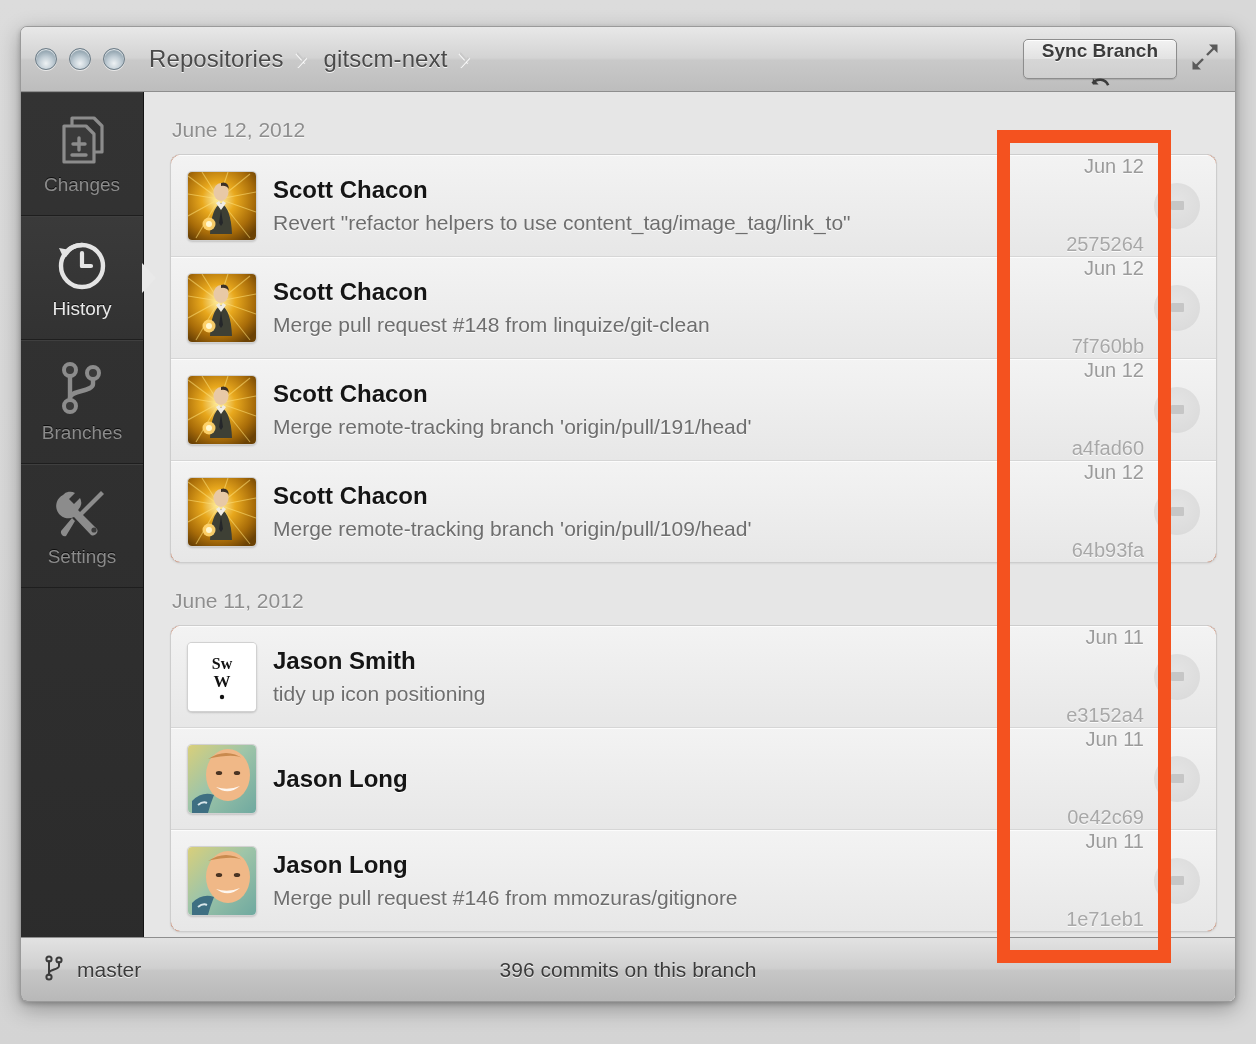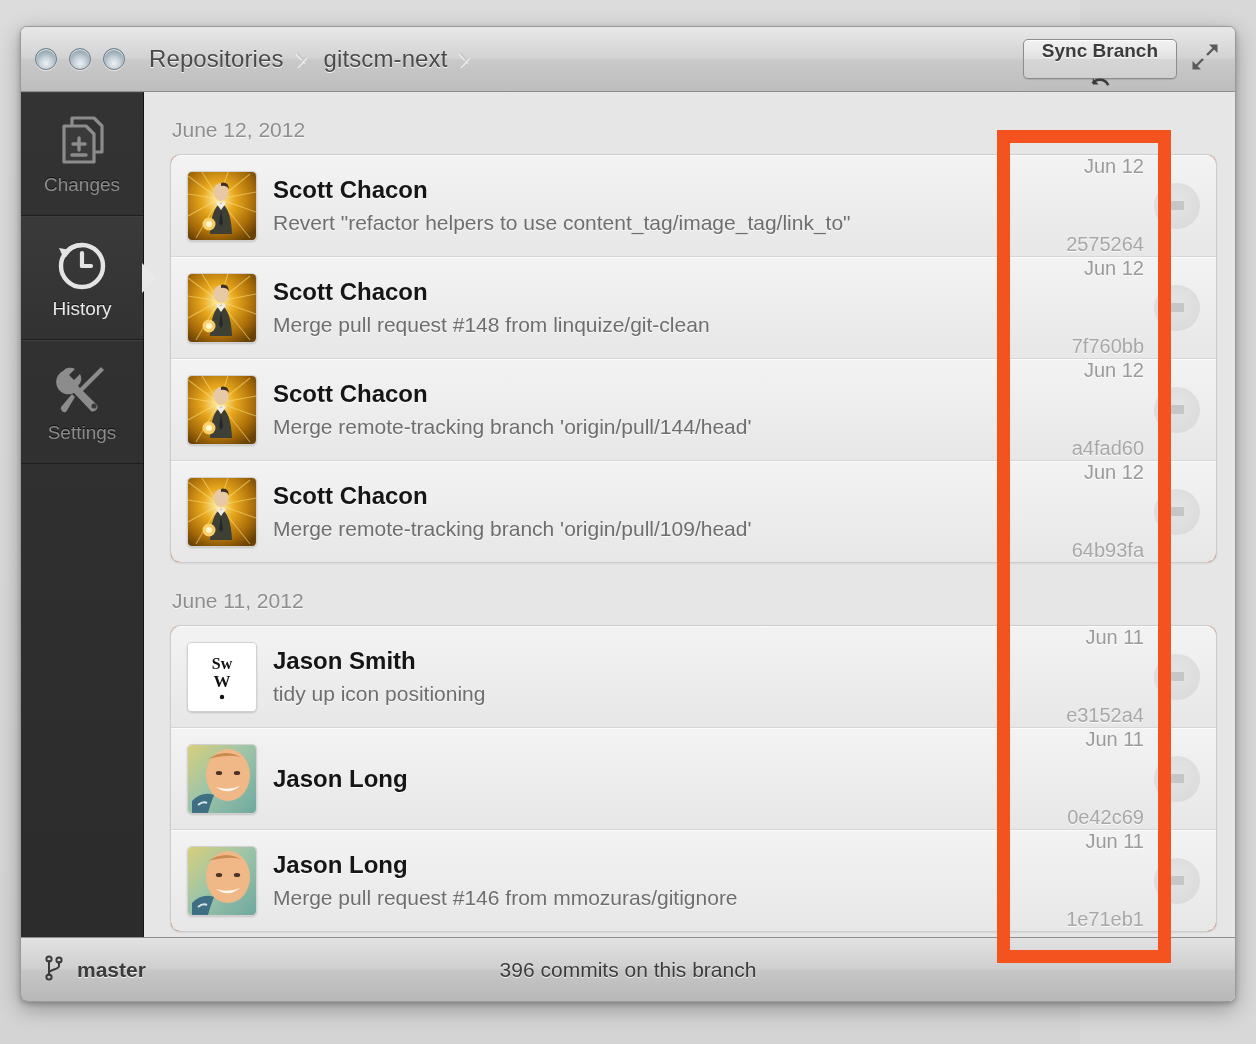--- a/index.html
+++ b/index.html
@@ -242,21 +242,21 @@
     border-top: 1px solid #8e8e8e;
     display: flex; align-items: center;
     box-sizing: border-box;
     z-index: 5;
   }
   .branch-cell {
     display: flex; align-items: center; gap: 12px;
     margin-left: 22px;
   }
   .branch-name {
-    font-size: 21px; font-weight: bold; color: #3b3b3b;
+    font-size: 21px; font-weight: normal; color: #3b3b3b;
     text-shadow: 0 1px 0 rgba(255,255,255,0.8);
   }
   .commit-count {
     position: absolute; left: 0; right: 0;
     text-align: center;
     font-size: 21px; color: #3b3b3b;
     text-shadow: 0 1px 0 rgba(255,255,255,0.8);
     pointer-events: none;
   }
 
@@ -344,20 +344,34 @@
               <circle cx="29" cy="31" r="21" fill="none" stroke="#e4e4e4" stroke-width="4.4"></circle>
               <path d="M29 31 L29 18" stroke="#e4e4e4" stroke-width="4.2" stroke-linecap="round" fill="none"></path>
               <path d="M29 31 L38 31" stroke="#e4e4e4" stroke-width="4.2" stroke-linecap="round" fill="none"></path>
               <path d="M29 10 A20 20 0 0 0 12 20" fill="none" stroke="#e4e4e4" stroke-width="4.4" stroke-linecap="round"></path>
               <path d="M6 13 L17 15 L11 24 Z" fill="#e4e4e4"></path>
             </svg>
           </span>
           <span class="nav-label">History</span>
         </div>
 
+        <div class="nav-item">
+          <span class="nav-ico">
+            <svg width="50" height="56" viewBox="0 0 50 56">
+              <g stroke="#8c8c8c" stroke-width="4.4" fill="none" stroke-linecap="round">
+                <path d="M13 13 L13 43"></path>
+                <path d="M36 16 L36 24 C36 32 13 30 13 38"></path>
+              </g>
+              <circle cx="13" cy="10" r="6" fill="#3a3a3a" stroke="#8c8c8c" stroke-width="4"></circle>
+              <circle cx="36" cy="13" r="6" fill="#3a3a3a" stroke="#8c8c8c" stroke-width="4"></circle>
+              <circle cx="13" cy="46" r="6" fill="#3a3a3a" stroke="#8c8c8c" stroke-width="4"></circle>
+            </svg>
+          </span>
+          <span class="nav-label">Branches</span>
+        </div>
 
         <div class="nav-item">
           <span class="nav-ico">
             <svg width="56" height="56" viewBox="0 0 56 56">
               <g fill="#8c8c8c">
                 <path d="M9 11 a9.5 9.5 0 0 1 12 -2 l-6 6 l5 5 l6 -6 a9.5 9.5 0 0 1 -2 12 L43 45 a4.5 4.5 0 0 1 -6 6 L20 33 A9.5 9.5 0 0 1 9 11 Z"></path>
                 <path d="M47 7 l3 3 l-25 25 l-3 -3 Z"></path>
                 <path d="M21 37 l-3 -3 L7 47 a4 4 0 0 0 5 5 Z"></path>
               </g>
               <circle cx="40" cy="46" r="2.6" fill="#3a3a3a"></circle>
@@ -487,21 +501,21 @@
                     <path d="M22 62 q1 -26 11 -31 q10 5 11 31 Z" fill="#3e4035"></path>
                     <path d="M28 31 l5 7 l5 -7 l-3 -2 l-2 3 l-2 -3 Z" fill="#f0ece3"></path>
                     <path d="M33 38 l2 13 l-2 3 l-2 -3 Z" fill="#25272a"></path>
                     <circle cx="21" cy="52" r="6.5" fill="#ffd36b" opacity="0.95"></circle>
                     <circle cx="21" cy="52" r="3" fill="#fff7d0"></circle>
                   </svg>
                 </div>
               </div>
               <div class="commit-main">
                 <div class="author">Scott Chacon</div>
-                <div class="message">Merge remote-tracking branch 'origin/pull/144/head'</div>
+                <div class="message">Merge remote-tracking branch 'origin/pull/191/head'</div>
               </div>
               <div class="commit-meta">
                 <div class="meta-date">Jun 12</div>
                 <div class="meta-sha">a4fad60</div>
               </div>
               <div class="commit-action">
                 <div class="round-btn">
                     <span class="dash"></span>
                   </div>
               </div>

